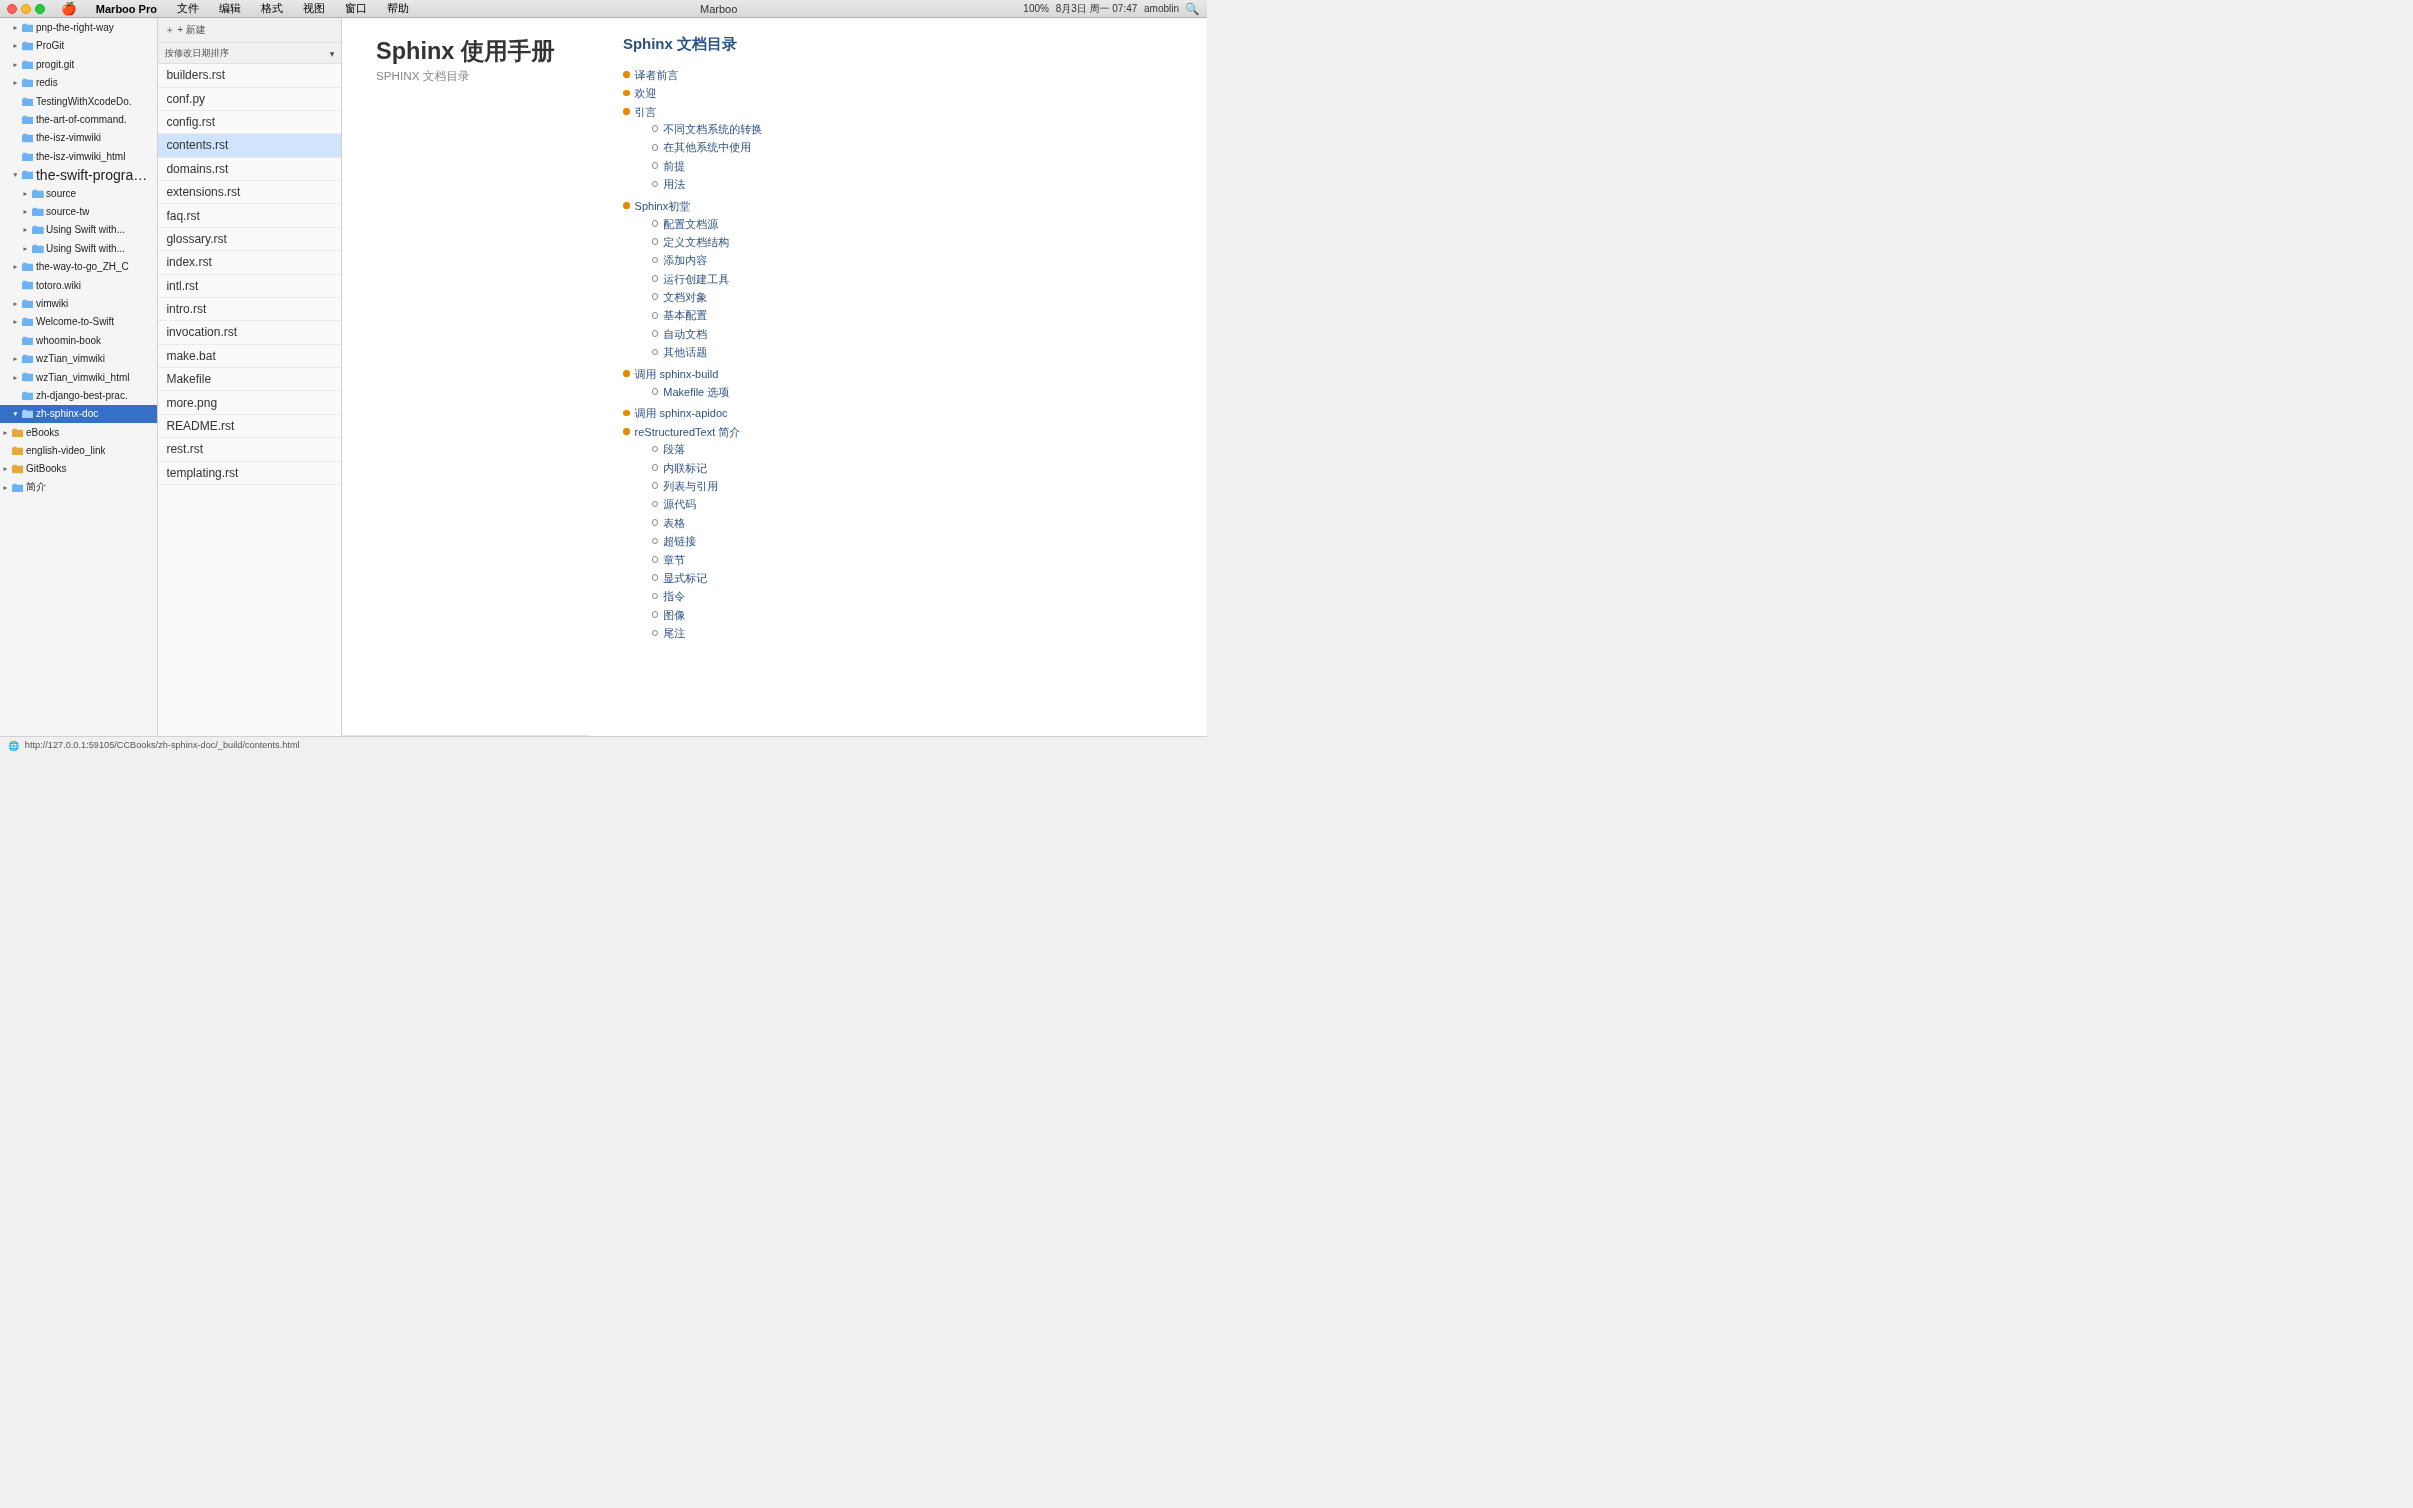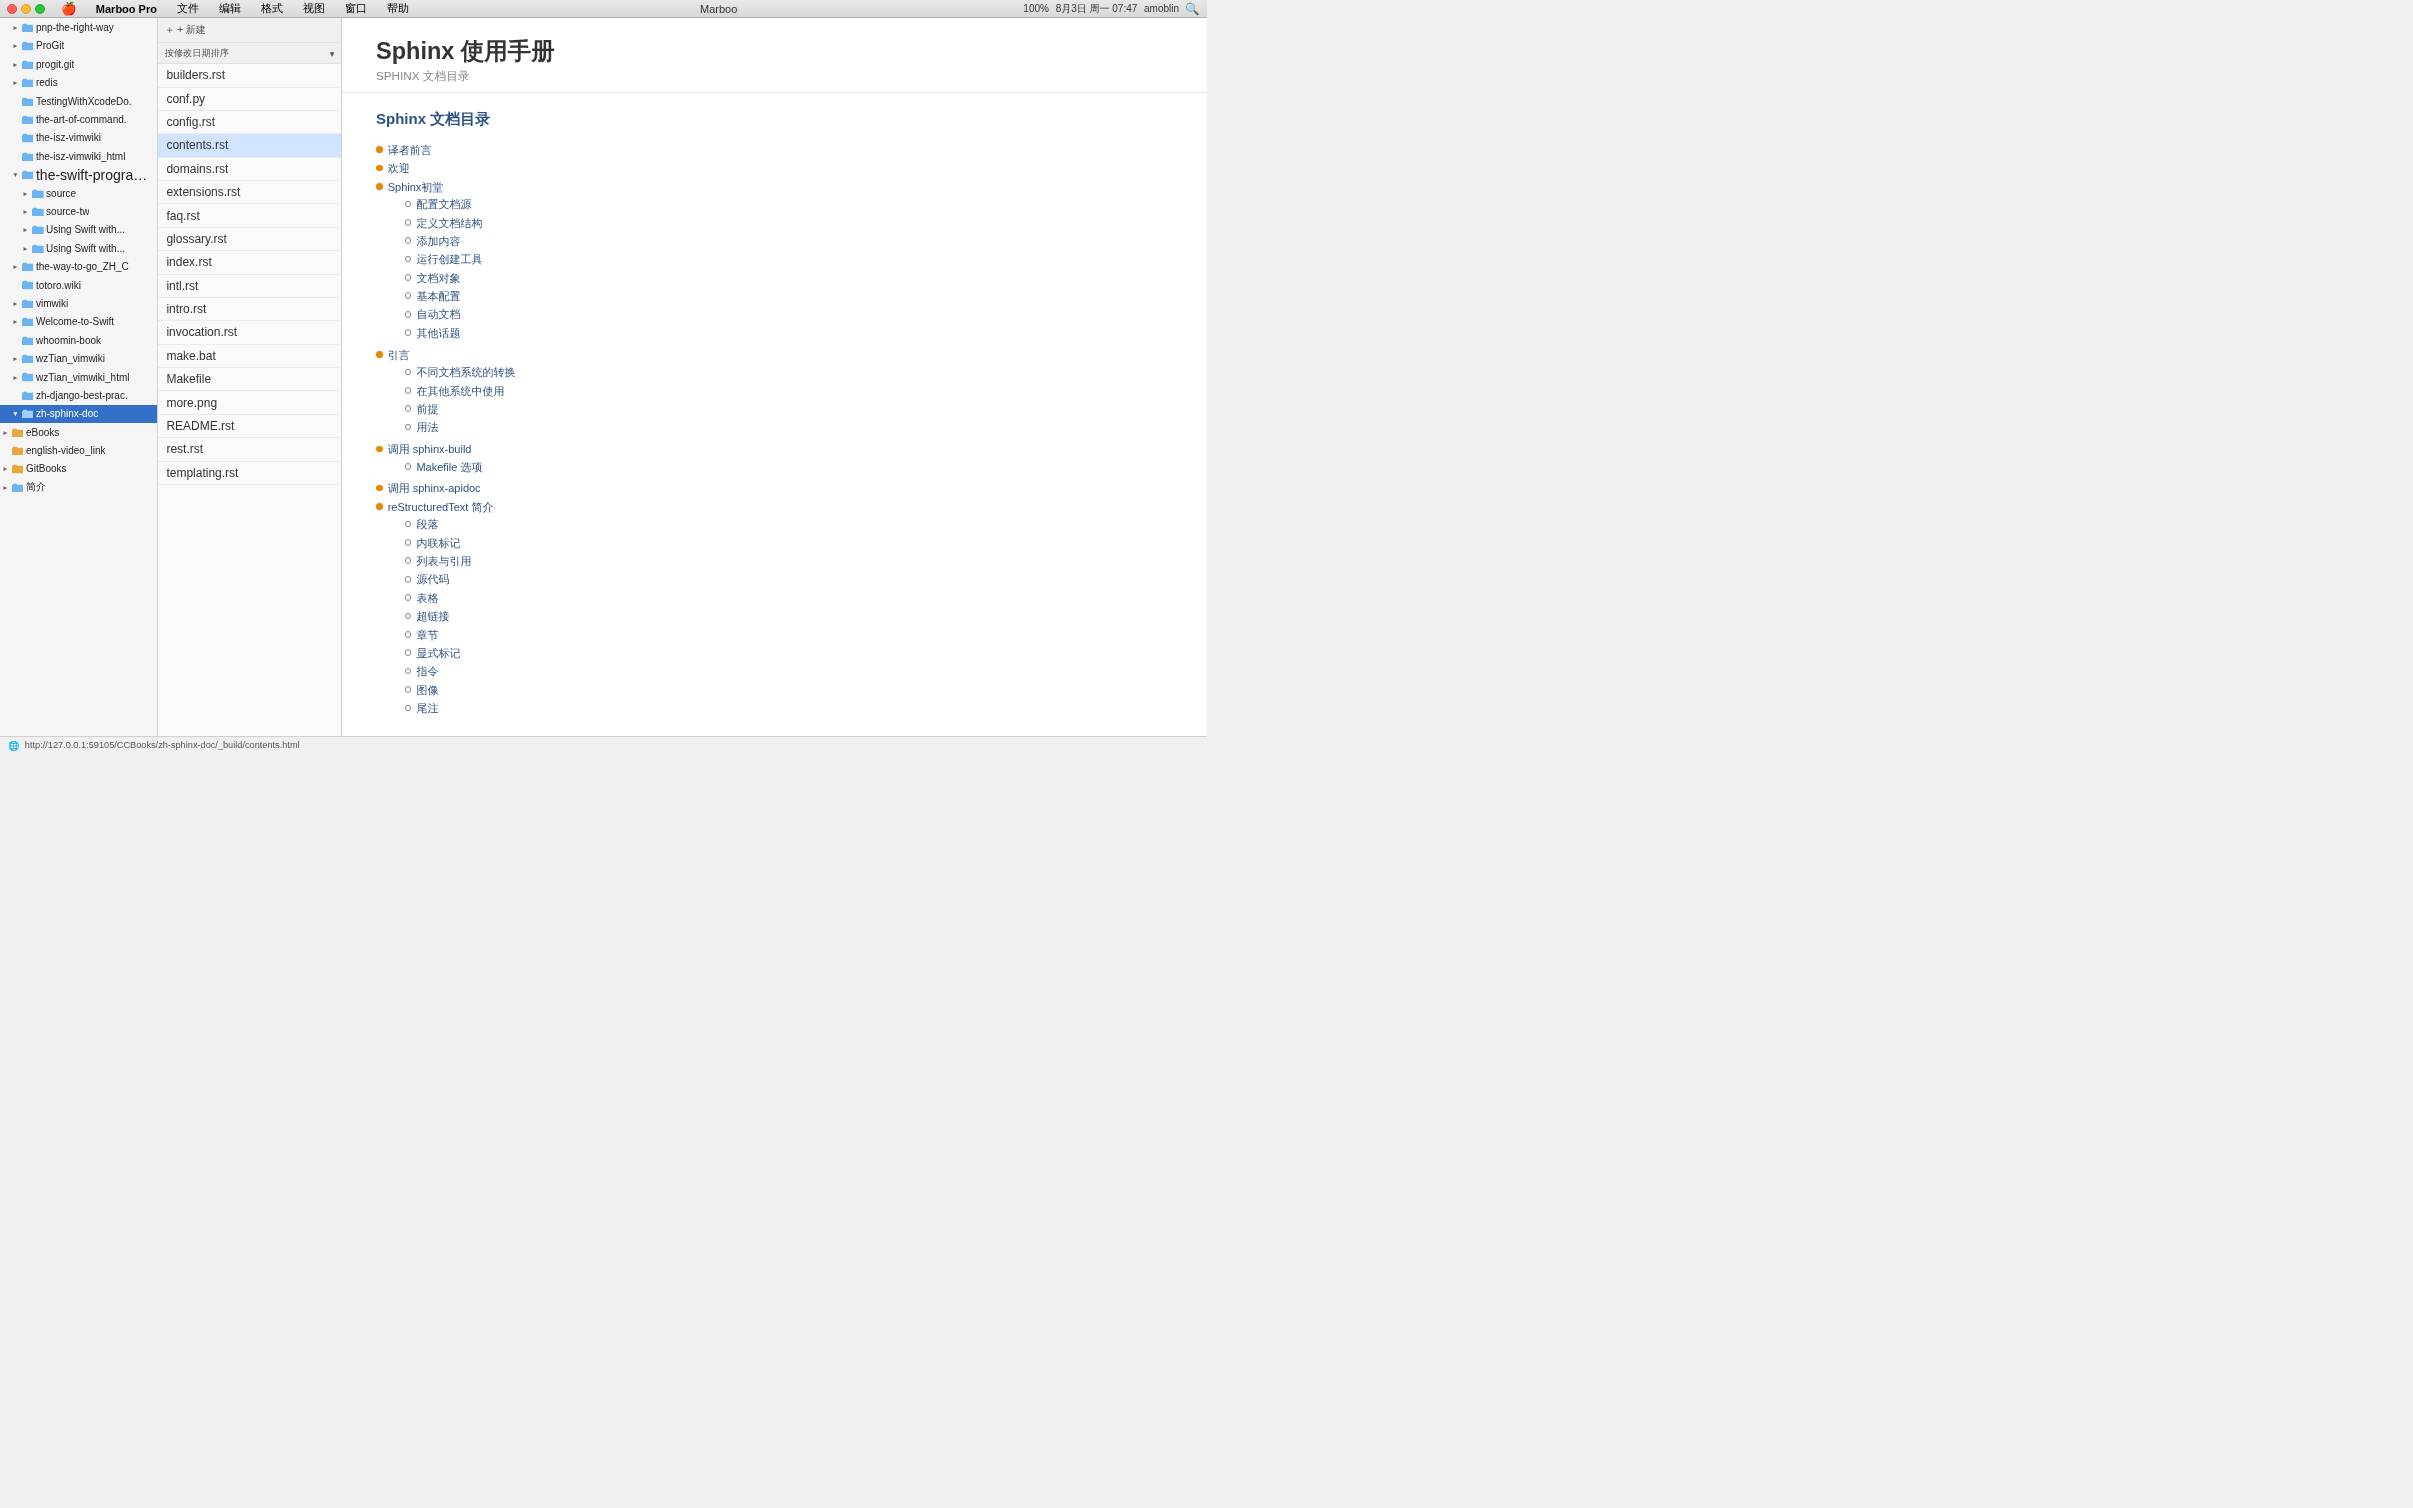--- a/index.html
+++ b/index.html
@@ -105,21 +105,20 @@
       border-bottom: 0.8px solid #ebebeb;
     }
     .file-item.selected { background: #d0e4ff; }
 
     
     .main-content {
       flex: 1;
       background: white;
       overflow-y: auto;
       display: flex;
-      flex-direction: column;
     }
 
     .doc-header {
       padding: 17px 34px 8.4px 34px;
       border-bottom: 0.8px solid #e8e8e8;
     }
 
     .doc-title {
       font-size: 23.5px;
       font-weight: 600;
@@ -483,73 +482,73 @@
             <li class="toc-item">
               <span style="display: inline-block; width: 6.7px; height: 6.7px; border-radius: 50%; background: rgb(232, 138, 0); flex-shrink: 0; margin-top: 3.4px;"></span>
               <div><a class="toc-link">译者前言</a></div>
             </li>
             <li class="toc-item">
               <span style="display: inline-block; width: 6.7px; height: 6.7px; border-radius: 50%; background: rgb(232, 138, 0); flex-shrink: 0; margin-top: 3.4px;"></span>
               <div><a class="toc-link">欢迎</a></div>
             </li>
             <li class="toc-item">
               <span style="display: inline-block; width: 6.7px; height: 6.7px; border-radius: 50%; background: rgb(232, 138, 0); flex-shrink: 0; margin-top: 3.4px;"></span>
-              <div><a class="toc-link">Sphinx初堂</a><ul class="toc-sub">
-                  <li class="toc-item" style="margin-top: 2.5px;">
-                    <span style="display: inline-block; width: 6.7px; height: 6.7px; border-radius: 50%; background: rgb(255, 255, 255); border: 0.8px solid rgb(136, 136, 136); flex-shrink: 0; margin-top: 3.4px;"></span>
-                    <a class="toc-link">配置文档源</a>
-                  </li>
-                  <li class="toc-item" style="margin-top: 2.5px;">
-                    <span style="display: inline-block; width: 6.7px; height: 6.7px; border-radius: 50%; background: rgb(255, 255, 255); border: 0.8px solid rgb(136, 136, 136); flex-shrink: 0; margin-top: 3.4px;"></span>
-                    <a class="toc-link">定义文档结构</a>
-                  </li>
-                  <li class="toc-item" style="margin-top: 2.5px;">
-                    <span style="display: inline-block; width: 6.7px; height: 6.7px; border-radius: 50%; background: rgb(255, 255, 255); border: 0.8px solid rgb(136, 136, 136); flex-shrink: 0; margin-top: 3.4px;"></span>
-                    <a class="toc-link">添加内容</a>
-                  </li>
-                  <li class="toc-item" style="margin-top: 2.5px;">
-                    <span style="display: inline-block; width: 6.7px; height: 6.7px; border-radius: 50%; background: rgb(255, 255, 255); border: 0.8px solid rgb(136, 136, 136); flex-shrink: 0; margin-top: 3.4px;"></span>
-                    <a class="toc-link">运行创建工具</a>
-                  </li>
-                  <li class="toc-item" style="margin-top: 2.5px;">
-                    <span style="display: inline-block; width: 6.7px; height: 6.7px; border-radius: 50%; background: rgb(255, 255, 255); border: 0.8px solid rgb(136, 136, 136); flex-shrink: 0; margin-top: 3.4px;"></span>
-                    <a class="toc-link">文档对象</a>
-                  </li>
-                  <li class="toc-item" style="margin-top: 2.5px;">
-                    <span style="display: inline-block; width: 6.7px; height: 6.7px; border-radius: 50%; background: rgb(255, 255, 255); border: 0.8px solid rgb(136, 136, 136); flex-shrink: 0; margin-top: 3.4px;"></span>
-                    <a class="toc-link">基本配置</a>
-                  </li>
-                  <li class="toc-item" style="margin-top: 2.5px;">
-                    <span style="display: inline-block; width: 6.7px; height: 6.7px; border-radius: 50%; background: rgb(255, 255, 255); border: 0.8px solid rgb(136, 136, 136); flex-shrink: 0; margin-top: 3.4px;"></span>
-                    <a class="toc-link">自动文档</a>
-                  </li>
-                  <li class="toc-item" style="margin-top: 2.5px;">
-                    <span style="display: inline-block; width: 6.7px; height: 6.7px; border-radius: 50%; background: rgb(255, 255, 255); border: 0.8px solid rgb(136, 136, 136); flex-shrink: 0; margin-top: 3.4px;"></span>
-                    <a class="toc-link">其他话题</a>
+              <div><a class="toc-link">引言</a><ul class="toc-sub">
+                  <li class="toc-item" style="margin-top: 2.5px;">
+                    <span style="display: inline-block; width: 6.7px; height: 6.7px; border-radius: 50%; background: rgb(255, 255, 255); border: 0.8px solid rgb(136, 136, 136); flex-shrink: 0; margin-top: 3.4px;"></span>
+                    <a class="toc-link">不同文档系统的转换</a>
+                  </li>
+                  <li class="toc-item" style="margin-top: 2.5px;">
+                    <span style="display: inline-block; width: 6.7px; height: 6.7px; border-radius: 50%; background: rgb(255, 255, 255); border: 0.8px solid rgb(136, 136, 136); flex-shrink: 0; margin-top: 3.4px;"></span>
+                    <a class="toc-link">在其他系统中使用</a>
+                  </li>
+                  <li class="toc-item" style="margin-top: 2.5px;">
+                    <span style="display: inline-block; width: 6.7px; height: 6.7px; border-radius: 50%; background: rgb(255, 255, 255); border: 0.8px solid rgb(136, 136, 136); flex-shrink: 0; margin-top: 3.4px;"></span>
+                    <a class="toc-link">前提</a>
+                  </li>
+                  <li class="toc-item" style="margin-top: 2.5px;">
+                    <span style="display: inline-block; width: 6.7px; height: 6.7px; border-radius: 50%; background: rgb(255, 255, 255); border: 0.8px solid rgb(136, 136, 136); flex-shrink: 0; margin-top: 3.4px;"></span>
+                    <a class="toc-link">用法</a>
                   </li>
                 </ul></div>
             </li>
             <li class="toc-item">
               <span style="display: inline-block; width: 6.7px; height: 6.7px; border-radius: 50%; background: rgb(232, 138, 0); flex-shrink: 0; margin-top: 3.4px;"></span>
-              <div><a class="toc-link">引言</a><ul class="toc-sub">
-                  <li class="toc-item" style="margin-top: 2.5px;">
-                    <span style="display: inline-block; width: 6.7px; height: 6.7px; border-radius: 50%; background: rgb(255, 255, 255); border: 0.8px solid rgb(136, 136, 136); flex-shrink: 0; margin-top: 3.4px;"></span>
-                    <a class="toc-link">不同文档系统的转换</a>
-                  </li>
-                  <li class="toc-item" style="margin-top: 2.5px;">
-                    <span style="display: inline-block; width: 6.7px; height: 6.7px; border-radius: 50%; background: rgb(255, 255, 255); border: 0.8px solid rgb(136, 136, 136); flex-shrink: 0; margin-top: 3.4px;"></span>
-                    <a class="toc-link">在其他系统中使用</a>
-                  </li>
-                  <li class="toc-item" style="margin-top: 2.5px;">
-                    <span style="display: inline-block; width: 6.7px; height: 6.7px; border-radius: 50%; background: rgb(255, 255, 255); border: 0.8px solid rgb(136, 136, 136); flex-shrink: 0; margin-top: 3.4px;"></span>
-                    <a class="toc-link">前提</a>
-                  </li>
-                  <li class="toc-item" style="margin-top: 2.5px;">
-                    <span style="display: inline-block; width: 6.7px; height: 6.7px; border-radius: 50%; background: rgb(255, 255, 255); border: 0.8px solid rgb(136, 136, 136); flex-shrink: 0; margin-top: 3.4px;"></span>
-                    <a class="toc-link">用法</a>
+              <div><a class="toc-link">Sphinx初堂</a><ul class="toc-sub">
+                  <li class="toc-item" style="margin-top: 2.5px;">
+                    <span style="display: inline-block; width: 6.7px; height: 6.7px; border-radius: 50%; background: rgb(255, 255, 255); border: 0.8px solid rgb(136, 136, 136); flex-shrink: 0; margin-top: 3.4px;"></span>
+                    <a class="toc-link">配置文档源</a>
+                  </li>
+                  <li class="toc-item" style="margin-top: 2.5px;">
+                    <span style="display: inline-block; width: 6.7px; height: 6.7px; border-radius: 50%; background: rgb(255, 255, 255); border: 0.8px solid rgb(136, 136, 136); flex-shrink: 0; margin-top: 3.4px;"></span>
+                    <a class="toc-link">定义文档结构</a>
+                  </li>
+                  <li class="toc-item" style="margin-top: 2.5px;">
+                    <span style="display: inline-block; width: 6.7px; height: 6.7px; border-radius: 50%; background: rgb(255, 255, 255); border: 0.8px solid rgb(136, 136, 136); flex-shrink: 0; margin-top: 3.4px;"></span>
+                    <a class="toc-link">添加内容</a>
+                  </li>
+                  <li class="toc-item" style="margin-top: 2.5px;">
+                    <span style="display: inline-block; width: 6.7px; height: 6.7px; border-radius: 50%; background: rgb(255, 255, 255); border: 0.8px solid rgb(136, 136, 136); flex-shrink: 0; margin-top: 3.4px;"></span>
+                    <a class="toc-link">运行创建工具</a>
+                  </li>
+                  <li class="toc-item" style="margin-top: 2.5px;">
+                    <span style="display: inline-block; width: 6.7px; height: 6.7px; border-radius: 50%; background: rgb(255, 255, 255); border: 0.8px solid rgb(136, 136, 136); flex-shrink: 0; margin-top: 3.4px;"></span>
+                    <a class="toc-link">文档对象</a>
+                  </li>
+                  <li class="toc-item" style="margin-top: 2.5px;">
+                    <span style="display: inline-block; width: 6.7px; height: 6.7px; border-radius: 50%; background: rgb(255, 255, 255); border: 0.8px solid rgb(136, 136, 136); flex-shrink: 0; margin-top: 3.4px;"></span>
+                    <a class="toc-link">基本配置</a>
+                  </li>
+                  <li class="toc-item" style="margin-top: 2.5px;">
+                    <span style="display: inline-block; width: 6.7px; height: 6.7px; border-radius: 50%; background: rgb(255, 255, 255); border: 0.8px solid rgb(136, 136, 136); flex-shrink: 0; margin-top: 3.4px;"></span>
+                    <a class="toc-link">自动文档</a>
+                  </li>
+                  <li class="toc-item" style="margin-top: 2.5px;">
+                    <span style="display: inline-block; width: 6.7px; height: 6.7px; border-radius: 50%; background: rgb(255, 255, 255); border: 0.8px solid rgb(136, 136, 136); flex-shrink: 0; margin-top: 3.4px;"></span>
+                    <a class="toc-link">其他话题</a>
                   </li>
                 </ul></div>
             </li>
             <li class="toc-item">
               <span style="display: inline-block; width: 6.7px; height: 6.7px; border-radius: 50%; background: rgb(232, 138, 0); flex-shrink: 0; margin-top: 3.4px;"></span>
               <div><a class="toc-link">调用 sphinx-build</a><ul class="toc-sub">
                   <li class="toc-item" style="margin-top: 2.5px;">
                     <span style="display: inline-block; width: 6.7px; height: 6.7px; border-radius: 50%; background: rgb(255, 255, 255); border: 0.8px solid rgb(136, 136, 136); flex-shrink: 0; margin-top: 3.4px;"></span>
                     <a class="toc-link">Makefile 选项</a>
                   </li>

